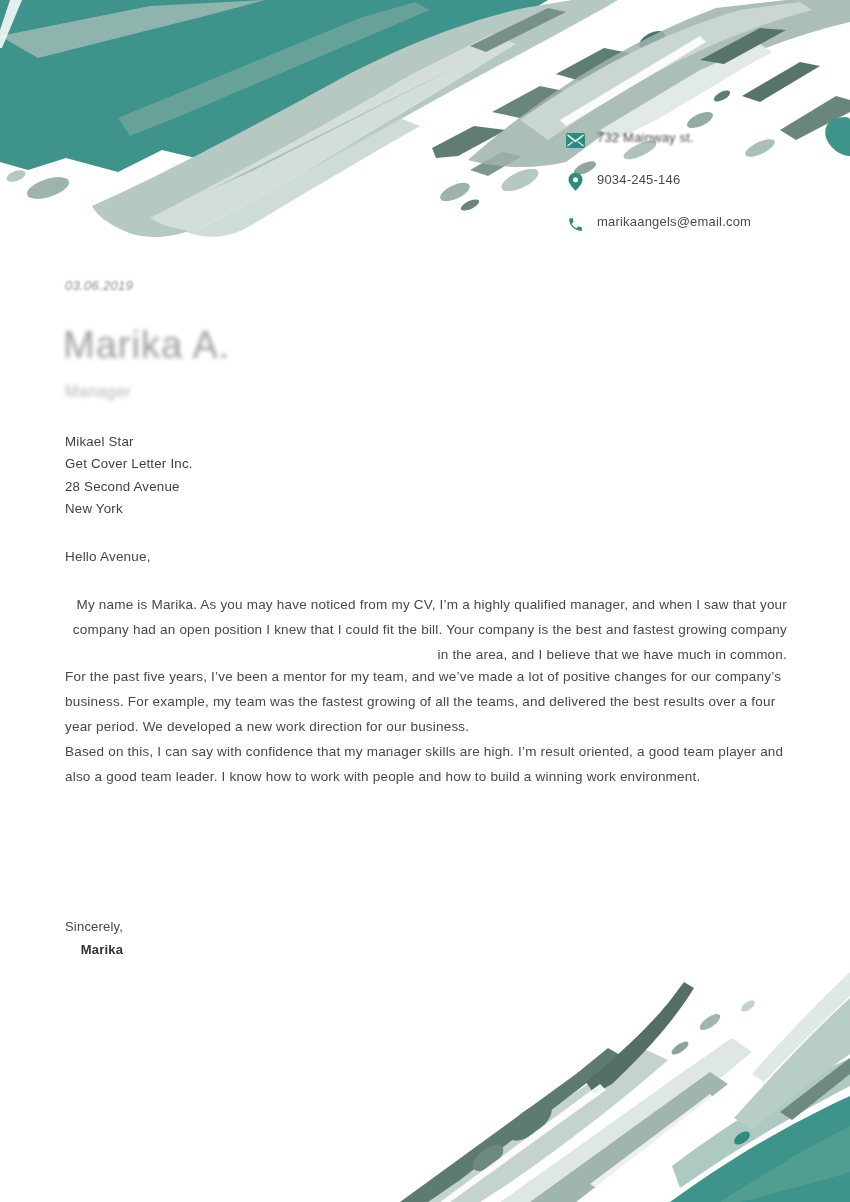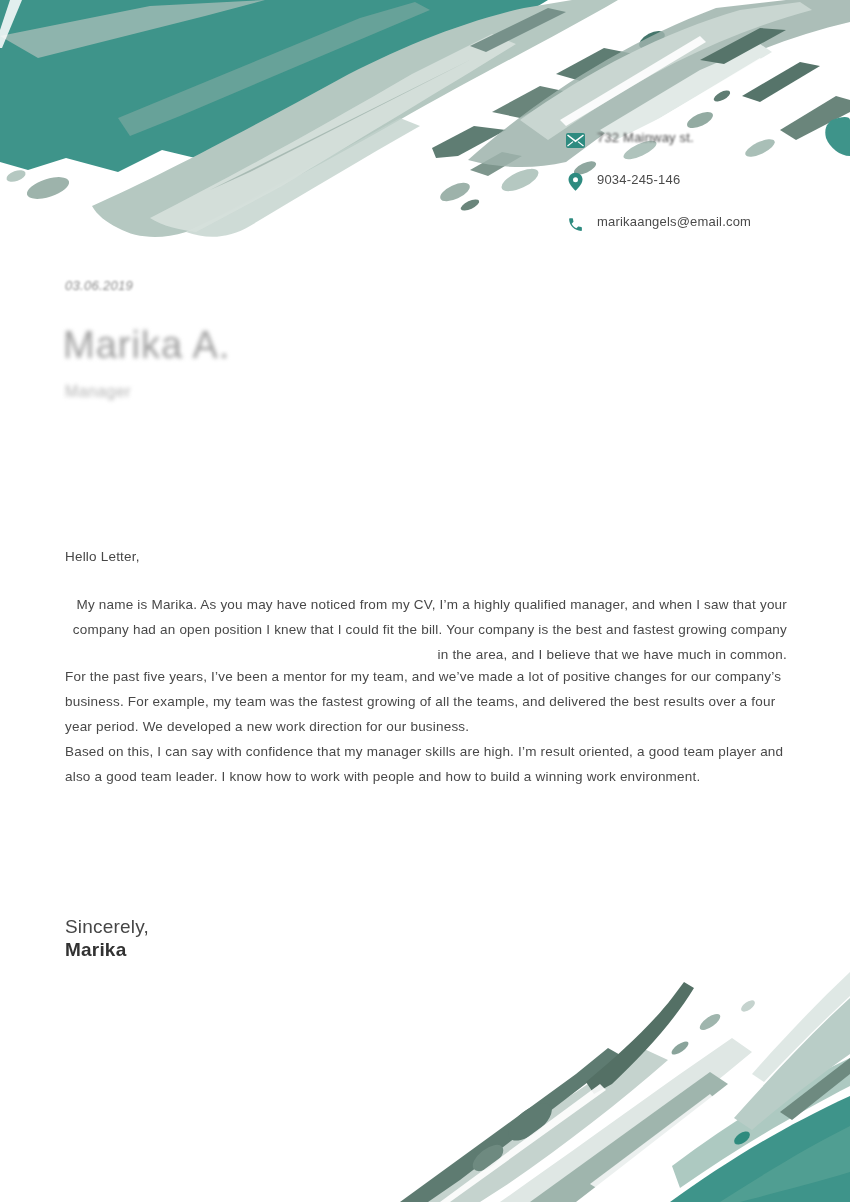--- a/index.html
+++ b/index.html
@@ -26,21 +26,21 @@
   .jobtitle{position:absolute;left:65px;top:383px;font-size:16px;color:#b4b4b4;letter-spacing:0.4px;}
 
   .recipient{position:absolute;left:65px;top:431px;font-size:13.3px;line-height:22.4px;color:#3f3f3f;letter-spacing:0.2px;}
   .greeting{position:absolute;left:65px;top:549px;font-size:13.5px;color:#464646;letter-spacing:0.2px;}
 
   .para{position:absolute;left:65px;width:722px;font-size:13.5px;line-height:25px;color:#484848;letter-spacing:0.2px;white-space:pre-line;margin:0;}
   .para1{top:592px;text-align:right;}
   .para2{top:664px;}
   .para3{top:829px;}
 
-  .closing{position:absolute;left:65px;top:915px;font-size:19px;line-height:23px;color:#464646;letter-spacing:0.2px;}
+  .closing{position:absolute;left:65px;top:915px;font-size:13px;line-height:23px;color:#464646;letter-spacing:0.2px;text-align:right;}
   .signature{font-weight:bold;color:#323232;}
 
   
   .soft{filter:blur(0.5px);}
   .softer{filter:blur(1.1px);}
   .ghost{filter:blur(2.1px);}
 </style>
 </head>
 <body>
 
@@ -142,22 +142,28 @@
           </svg>
       </span>
       <span class="ctext soft">marikaangels@email.com</span>
     </div>
   </div>
 
   <div class="date softer">03.06.2019</div>
   <div class="name ghost">Marika A.</div>
   <div class="jobtitle ghost">Manager</div>
 
+  <div class="recipient soft">
+    <div>Mikael Star</div>
+    <div>Get Cover Letter Inc.</div>
+    <div>28 Second Avenue</div>
+    <div>New York</div>
+  </div>
 
-  <div class="greeting soft">Hello Letter,</div>
+  <div class="greeting soft">Hello Avenue,</div>
 
   <p class="para para1 soft">My name is Marika. As you may have noticed from my CV, I’m a highly qualified manager, and when I saw that your company had an open position I knew that I could fit the bill. Your company is the best and fastest growing company in the area, and I believe that we have much in common.</p>
   <p class="para para2 soft">For the past five years, I’ve been a mentor for my team, and we’ve made a lot of positive changes for our company’s business. For example, my team was the fastest growing of all the teams, and delivered the best results over a four year period. We developed a new work direction for our business.
 Based on this, I can say with confidence that my manager skills are high. I’m result oriented, a good team player and also a good team leader. I know how to work with people and how to build a winning work environment.</p>
 
   <div class="closing soft">
     <div>Sincerely,</div>
     <div class="signature">Marika</div>
   </div>
 

